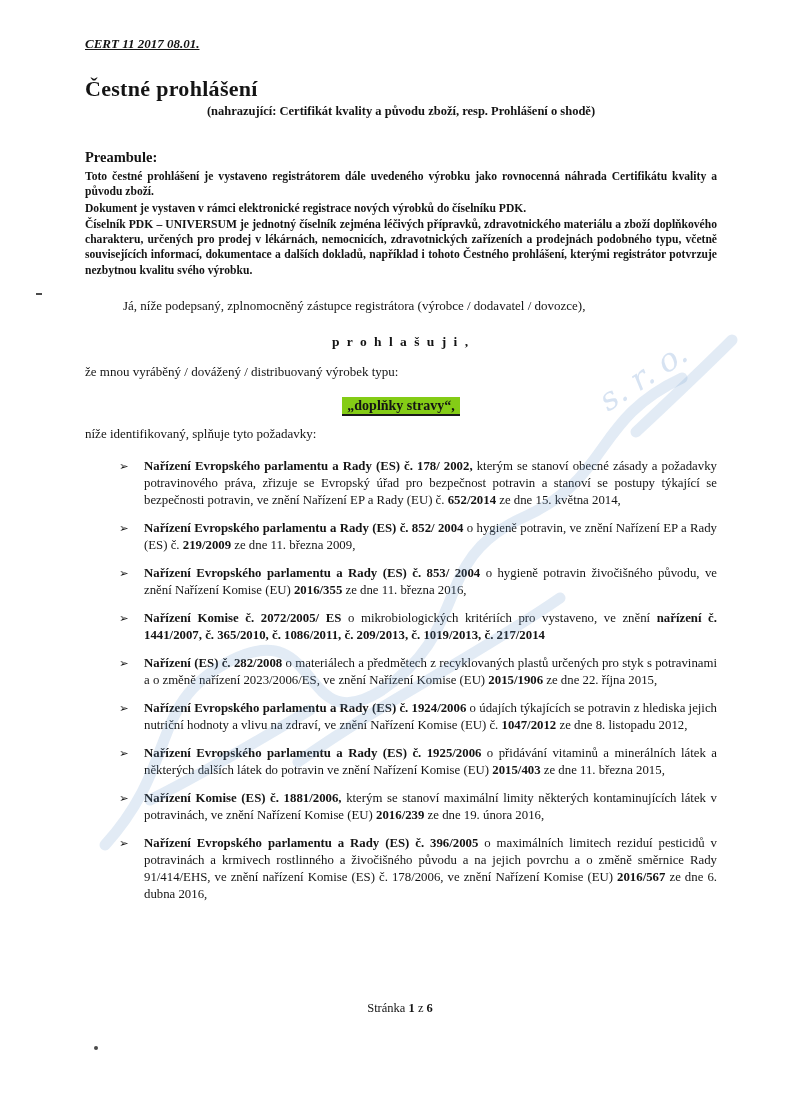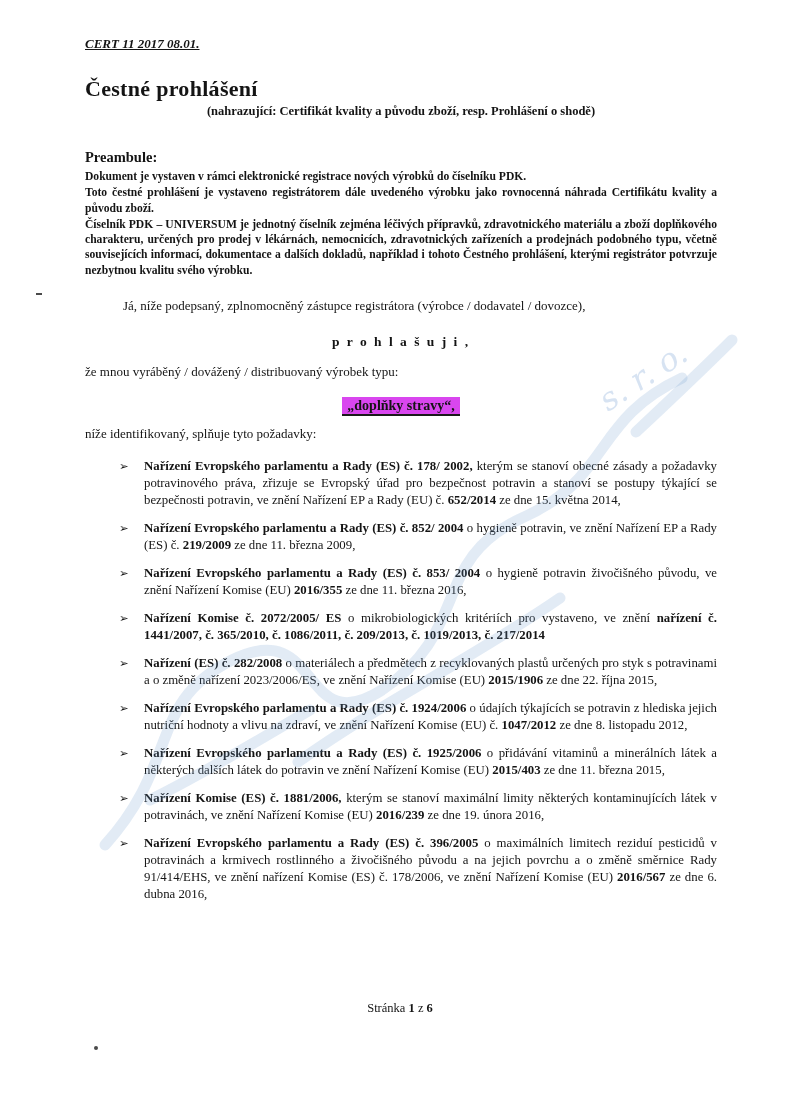--- a/index.html
+++ b/index.html
@@ -23,21 +23,21 @@
   .preamble-par{
     font-size:11.6px;font-weight:bold;line-height:1.32;text-align:justify;margin:0 0 1px 0;
   }
   .intro{font-size:13px;margin:20px 0 0 0;text-indent:38px;}
   .verb{
     text-align:center;font-size:13.5px;font-weight:bold;letter-spacing:2px;margin:20px 0 14px 0;
   }
   .type-line{font-size:13px;margin:14px 0 0 0;}
   .product-wrap{text-align:center;margin:16px 0 12px 0;}
   .product{
-    font-size:14px;font-weight:bold;background:#d946ef;padding:1px 5px;
+    font-size:14px;font-weight:bold;background:#84cc16;padding:1px 5px;
     border-bottom:2px solid #1a1a1a;
   }
   .req-line{font-size:13px;margin:10px 0 0 0;}
   .reg-list{margin-top:16px;padding-left:34px;}
   .reg-item{display:flex;margin-bottom:11px;}
   .reg-marker{
     flex:0 0 15px;font-family:"DejaVu Sans", sans-serif;font-size:11.5px;
     padding-top:1px;margin-right:10px;
   }
   .reg-text{
@@ -58,22 +58,22 @@
 <body>
 
 <div class="doc">
 
   <div class="header-code">CERT 11 2017 08.01.</div>
 
   <h1 class="title">Čestné prohlášení</h1>
   <div class="subtitle">(nahrazující: Certifikát kvality a původu zboží, resp. Prohlášení o shodě)</div>
 
   <div class="preamble-heading">Preambule:</div>
+  <p class="preamble-par">Toto čestné prohlášení je vystaveno registrátorem dále uvedeného výrobku jako rovnocenná náhrada Certifikátu kvality a původu zboží.</p>
   <p class="preamble-par">Dokument je vystaven v rámci elektronické registrace nových výrobků do číselníku PDK.</p>
-  <p class="preamble-par">Toto čestné prohlášení je vystaveno registrátorem dále uvedeného výrobku jako rovnocenná náhrada Certifikátu kvality a původu zboží.</p>
   <p class="preamble-par">Číselník PDK – UNIVERSUM je jednotný číselník zejména léčivých přípravků, zdravotnického materiálu a zboží doplňkového charakteru, určených pro prodej v lékárnách, nemocnicích, zdravotnických zařízeních a prodejnách podobného typu, včetně souvisejících informací, dokumentace a dalších dokladů, například i tohoto Čestného prohlášení, kterými registrátor potvrzuje nezbytnou kvalitu svého výrobku.</p>
 
   <p class="intro">Já, níže podepsaný, zplnomocněný zástupce registrátora (výrobce / dodavatel / dovozce),</p>
 
   <div class="verb">p r o h l a š u j i ,</div>
 
   <p class="type-line">že mnou vyráběný / dovážený  / distribuovaný výrobek typu:</p>
 
   <div class="product-wrap">
     <span class="product">„doplňky stravy“,</span>

